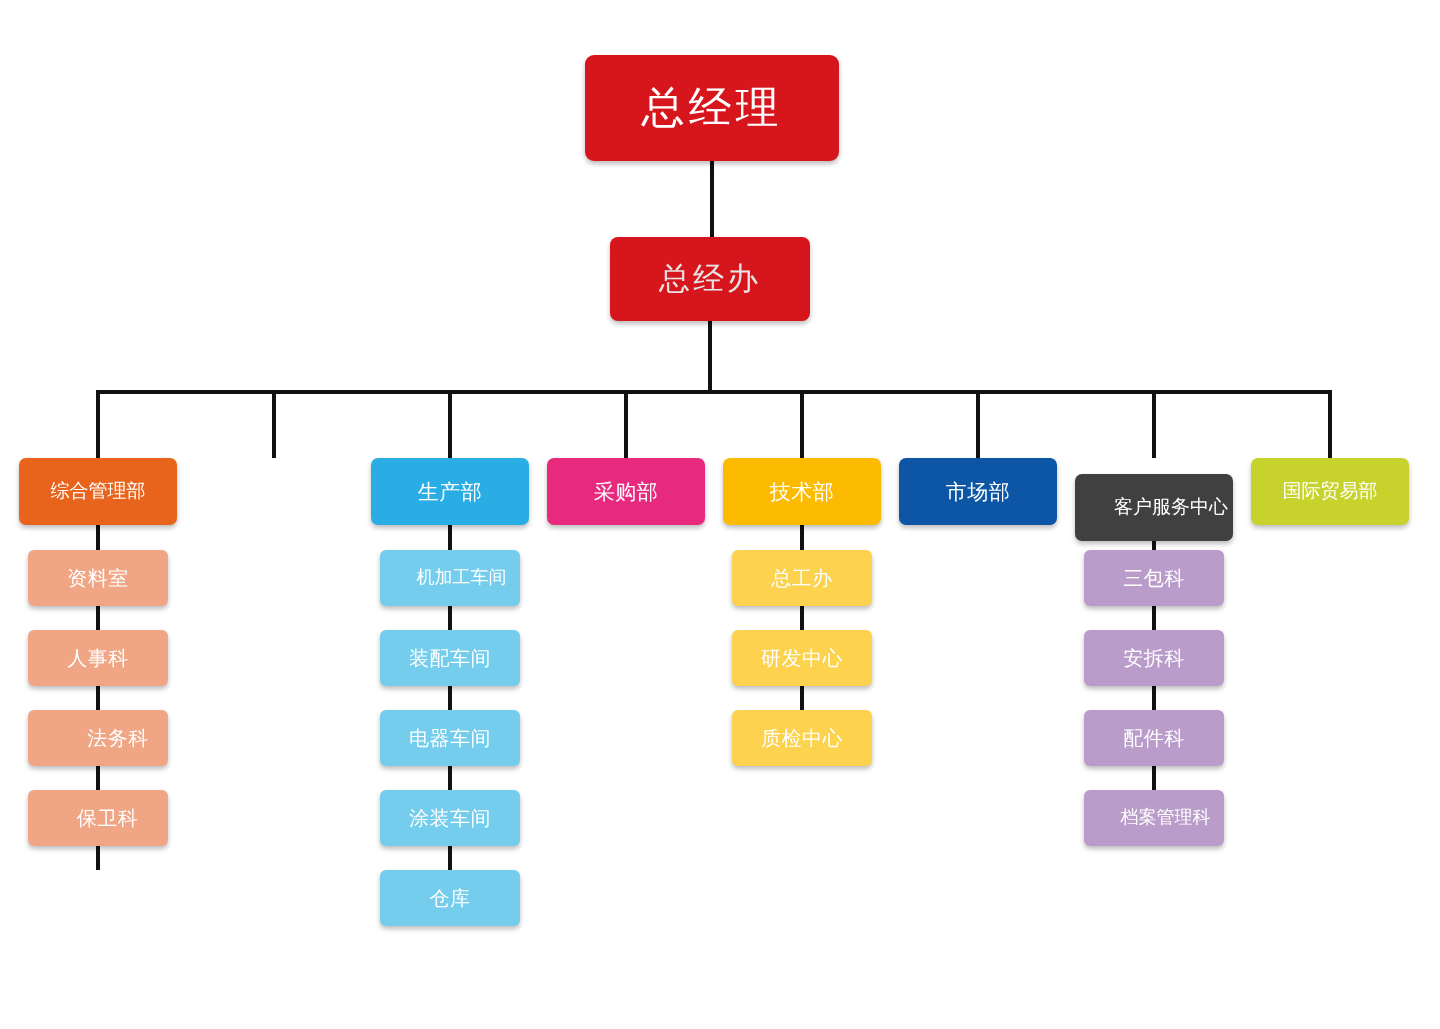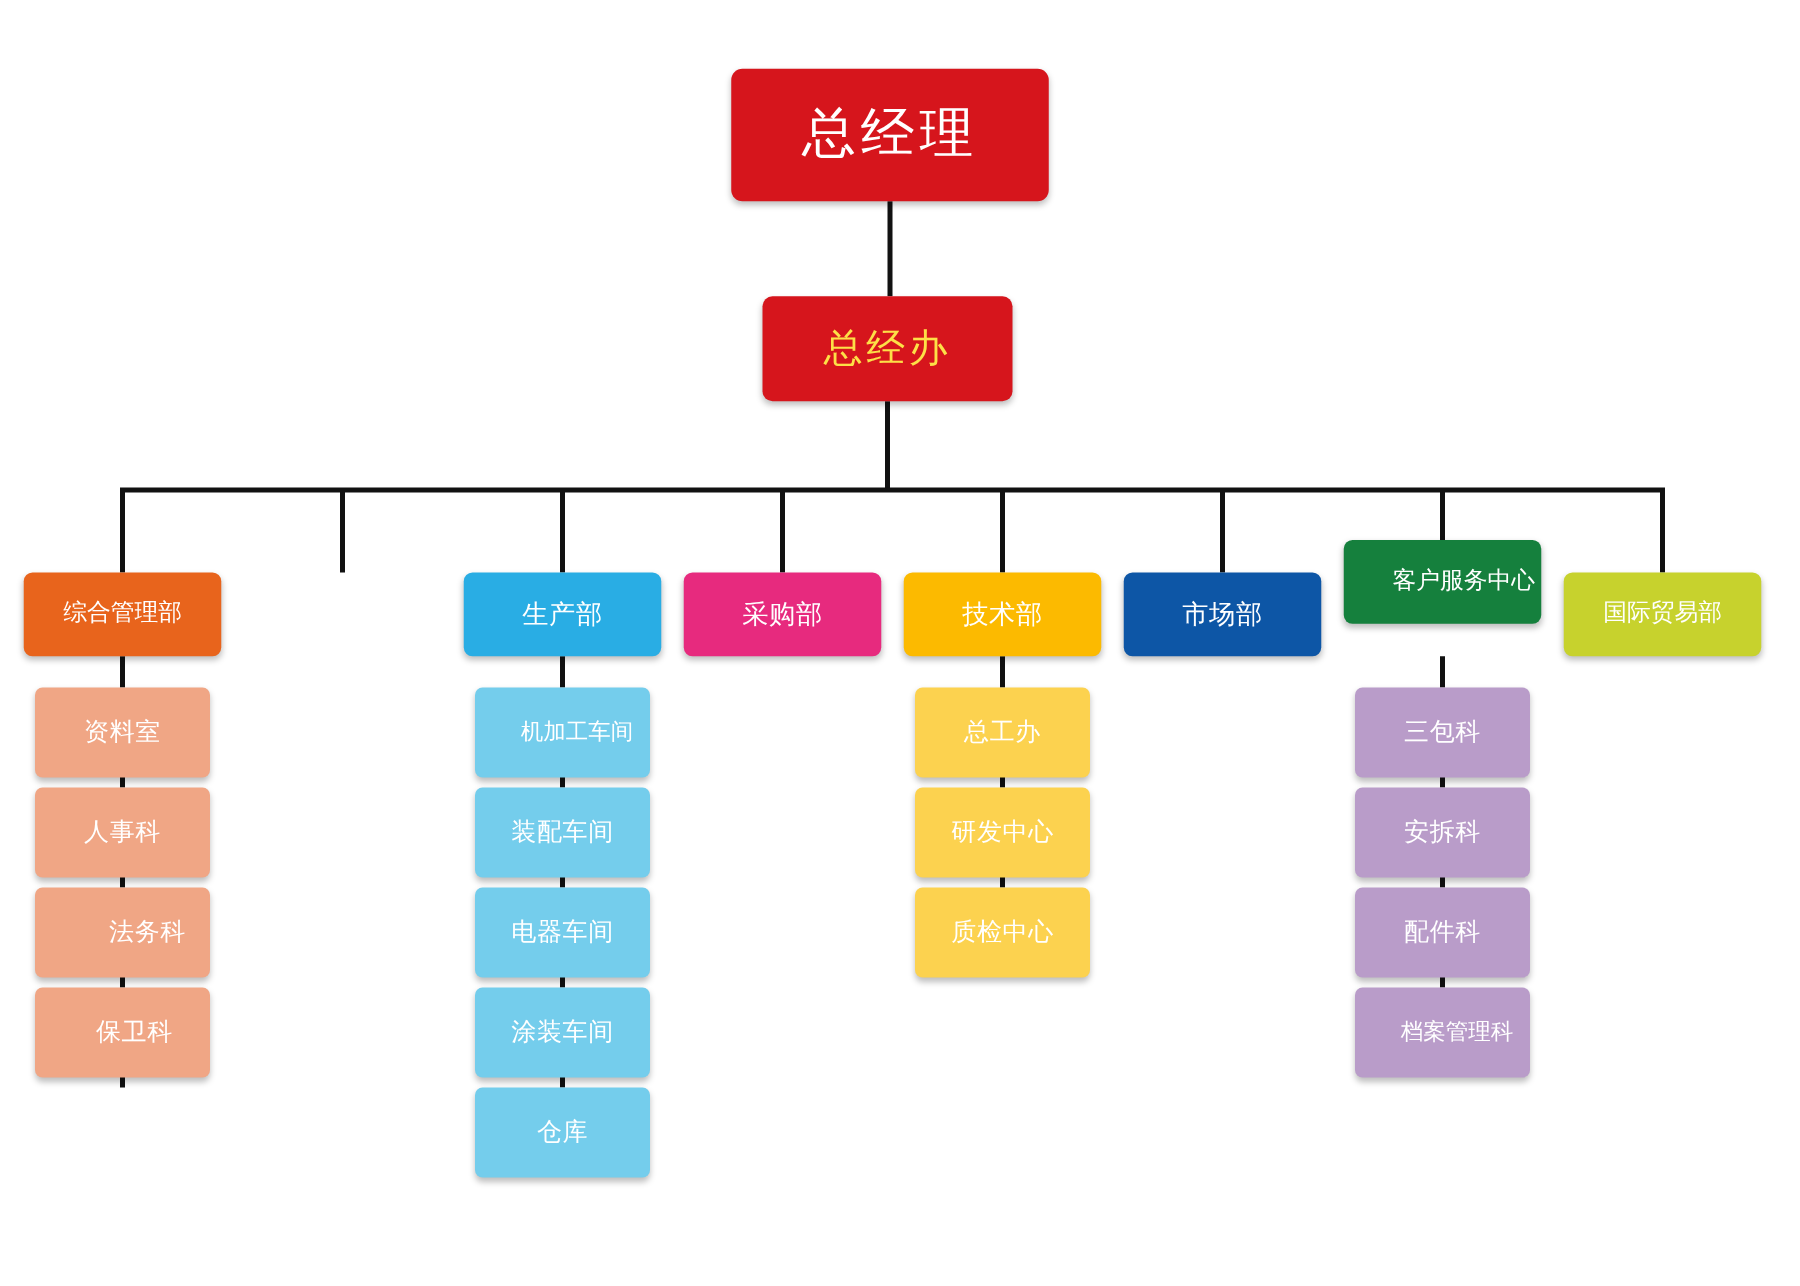--- a/index.html
+++ b/index.html
@@ -83,21 +83,21 @@
   .node-dept {
     width: 158px;
     height: 67px;
     font-size: 21px;
     letter-spacing: 0.5px;
   }
   .node-dept.long { font-size: 19px; letter-spacing: 0px; }
 
   .node-sub {
     width: 140px;
-    height: 72px;
+    height: 56px;
     font-size: 20px;
     letter-spacing: 0.5px;
     border-radius: 6px;
   }
   .node-sub.long { font-size: 18px; letter-spacing: 0px; padding-left: 23px; }
 </style>
 </head>
 <body>
 
 <div id="chart-root">
@@ -132,21 +132,21 @@
       <div class="conn conn-v" style="left: 1152px; top: 766px; height: 24px; background: rgb(17, 17, 17);"></div>
       <div class="conn conn-v" style="left: 1328px; top: 392px; height: 66px; background: rgb(17, 17, 17);"></div>
     </div>
 
   <div id="node-layer">
 
     <div class="node node-root" style="background: rgb(214, 21, 28); color: rgb(255, 255, 255);">
       <span>总经理</span>
     </div>
 
-    <div class="node node-second" style="background: rgb(214, 21, 28); color: #fde047;">
+    <div class="node node-second" style="background: rgb(214, 21, 28); color: #e5e5e5;">
       <span>总经办</span>
     </div>
 
   <div class="node node-dept long" style="left: 19px; top: 458px; background: rgb(232, 100, 28);">
         <span>综合管理部</span>
       </div>
       <div class="node node-sub" style="left: 28px; top: 550px; background: rgb(240, 166, 133);">
         <span>资料室</span>
       </div>
       <div class="node node-sub" style="left: 28px; top: 630px; background: rgb(240, 166, 133);">
@@ -187,21 +187,21 @@
       </div>
       <div class="node node-sub" style="left: 732px; top: 630px; background: rgb(252, 210, 79);">
         <span>研发中心</span>
       </div>
       <div class="node node-sub" style="left: 732px; top: 710px; background: rgb(252, 210, 79);">
         <span>质检中心</span>
       </div>
       <div class="node node-dept" style="left: 899px; top: 458px; background: rgb(13, 86, 166);">
         <span>市场部</span>
       </div>
-      <div class="node node-dept long" style="left: 1075px; top: 432px; background: #15803d; padding-left: 34px;">
+      <div class="node node-dept long" style="left: 1075px; top: 474px; background: #404040; padding-left: 34px;">
         <span>客户服务中心</span>
       </div>
       <div class="node node-sub" style="left: 1084px; top: 550px; background: rgb(185, 156, 201);">
         <span>三包科</span>
       </div>
       <div class="node node-sub" style="left: 1084px; top: 630px; background: rgb(185, 156, 201);">
         <span>安拆科</span>
       </div>
       <div class="node node-sub" style="left: 1084px; top: 710px; background: rgb(185, 156, 201);">
         <span>配件科</span>

